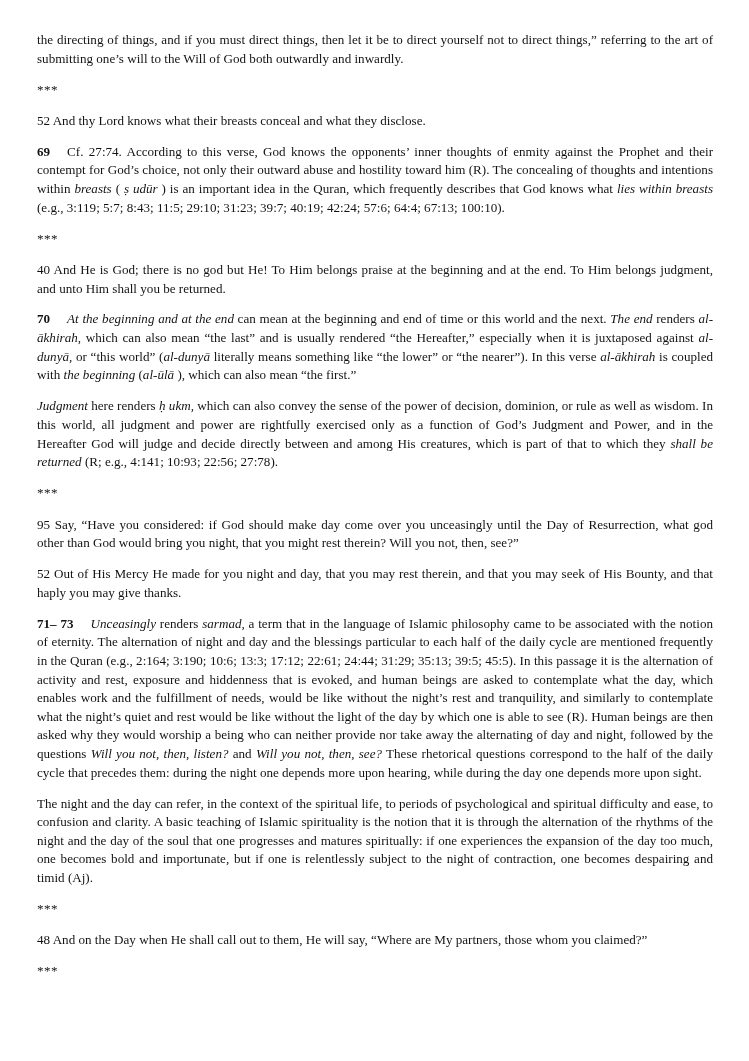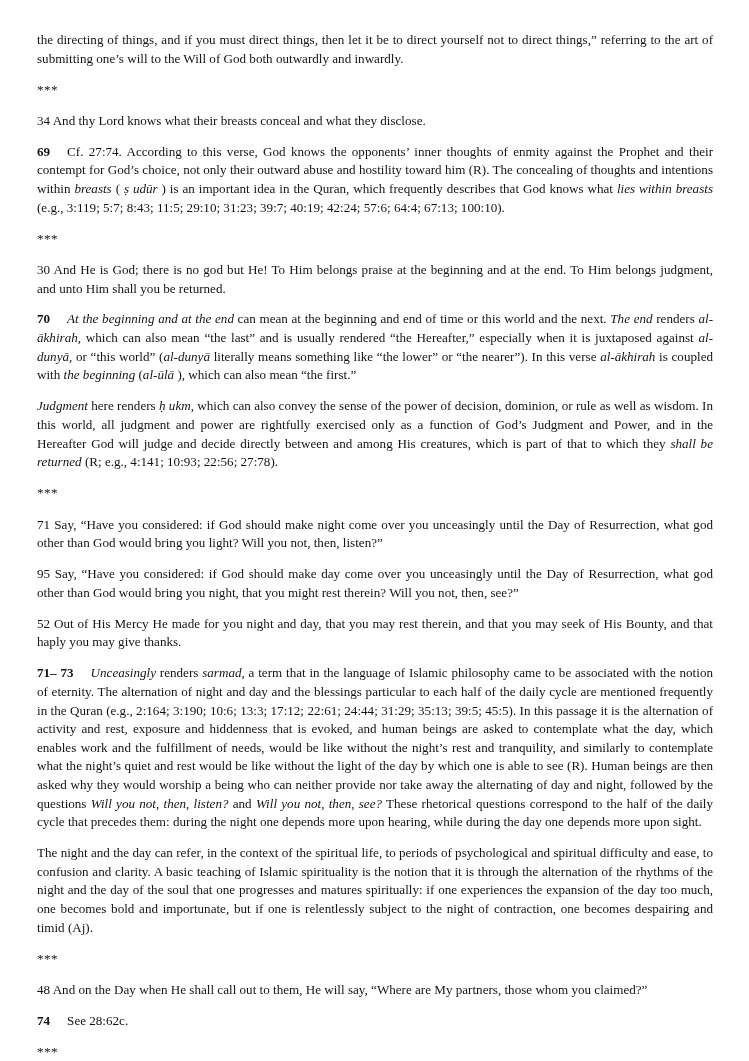--- a/index.html
+++ b/index.html
@@ -66,30 +66,28 @@
     filter: contrast(1.02);
   }
 </style>
 </head>
 <body>
 
 <div class="page">
   <div class="text-column" id="text-column">
       <p class="para verse">the directing of things, and if you must direct things, then let it be to direct yourself not to direct things,” referring to the art of submitting one’s will to the Will of God both outwardly and inwardly.</p>
       <div class="sep">***</div>
-      <p class="para verse">34 And thy Lord knows what their breasts conceal and what they disclose.</p>
+      <p class="para verse">52 And thy Lord knows what their breasts conceal and what they disclose.</p>
       <p class="para commentary"><span class="vnum">69</span><span class="gap"></span><span>Cf. 27:74. According to this verse, God knows the opponents’ inner thoughts of enmity against the Prophet and their contempt for God’s choice, not only their outward abuse and hostility toward him (R). The concealing of thoughts and intentions within </span><i>breasts</i><span> ( </span><i>ṣ udūr</i><span> ) is an important idea in the Quran, which frequently describes that God knows what </span><i>lies within breasts</i><span> (e.g., 3:119; 5:7; 8:43; 11:5; 29:10; 31:23; 39:7; 40:19; 42:24; 57:6; 64:4; 67:13; 100:10).</span></p>
       <div class="sep">***</div>
-      <p class="para verse">30 And He is God; there is no god but He! To Him belongs praise at the beginning and at the end. To Him belongs judgment, and unto Him shall you be returned.</p>
+      <p class="para verse">40 And He is God; there is no god but He! To Him belongs praise at the beginning and at the end. To Him belongs judgment, and unto Him shall you be returned.</p>
       <p class="para commentary"><span class="vnum">70</span><span class="gap"></span><i>At the beginning and at the end</i><span> can mean at the beginning and end of time or this world and the next. </span><i>The end</i><span> renders </span><i>al-ākhirah,</i><span> which can also mean “the last” and is usually rendered “the Hereafter,” especially when it is juxtaposed against </span><i>al-dunyā,</i><span> or “this world” (</span><i>al-dunyā</i><span> literally means something like “the lower” or “the nearer”). In this verse </span><i>al-ākhirah</i><span> is coupled with </span><i>the beginning</i><span> (</span><i>al-ūlā</i><span> ), which can also mean “the first.”</span></p>
       <p class="para"><i>Judgment</i><span> here renders </span><i>ḥ ukm,</i><span> which can also convey the sense of the power of decision, dominion, or rule as well as wisdom. In this world, all judgment and power are rightfully exercised only as a function of God’s Judgment and Power, and in the Hereafter God will judge and decide directly between and among His creatures, which is part of that to which they </span><i>shall be returned</i><span> (R; e.g., 4:141; 10:93; 22:56; 27:78).</span></p>
       <div class="sep">***</div>
-      <p class="para verse">71 Say, “Have you considered: if God should make night come over you unceasingly until the Day of Resurrection, what god other than God would bring you light? Will you not, then, listen?”</p>
       <p class="para verse">95 Say, “Have you considered: if God should make day come over you unceasingly until the Day of Resurrection, what god other than God would bring you night, that you might rest therein? Will you not, then, see?”</p>
       <p class="para verse">52 Out of His Mercy He made for you night and day, that you may rest therein, and that you may seek of His Bounty, and that haply you may give thanks.</p>
       <p class="para commentary"><span class="vnum">71– 73</span><span class="gap"></span><i>Unceasingly</i><span> renders </span><i>sarmad,</i><span> a term that in the language of Islamic philosophy came to be associated with the notion of eternity. The alternation of night and day and the blessings particular to each half of the daily cycle are mentioned frequently in the Quran (e.g., 2:164; 3:190; 10:6; 13:3; 17:12; 22:61; 24:44; 31:29; 35:13; 39:5; 45:5). In this passage it is the alternation of activity and rest, exposure and hiddenness that is evoked, and human beings are asked to contemplate what the day, which enables work and the fulfillment of needs, would be like without the night’s rest and tranquility, and similarly to contemplate what the night’s quiet and rest would be like without the light of the day by which one is able to see (R). Human beings are then asked why they would worship a being who can neither provide nor take away the alternating of day and night, followed by the questions </span><i>Will you not, then, listen?</i><span> and </span><i>Will you not, then, see?</i><span> These rhetorical questions correspond to the half of the daily cycle that precedes them: during the night one depends more upon hearing, while during the day one depends more upon sight.</span></p>
       <p class="para"><span>The night and the day can refer, in the context of the spiritual life, to periods of psychological and spiritual difficulty and ease, to confusion and clarity. A basic teaching of Islamic spirituality is the notion that it is through the alternation of the rhythms of the night and the day of the soul that one progresses and matures spiritually: if one experiences the expansion of the day too much, one becomes bold and importunate, but if one is relentlessly subject to the night of contraction, one becomes despairing and timid (Aj).</span></p>
       <div class="sep">***</div>
       <p class="para verse">48 And on the Day when He shall call out to them, He will say, “Where are My partners, those whom you claimed?”</p>
-      <p class="para commentary"><span class="vnum">74</span><span class="gap"></span><span>See 28:62c.</span></p>
       <div class="sep">***</div>
     </div>
 </div>
 
 </body></html>

